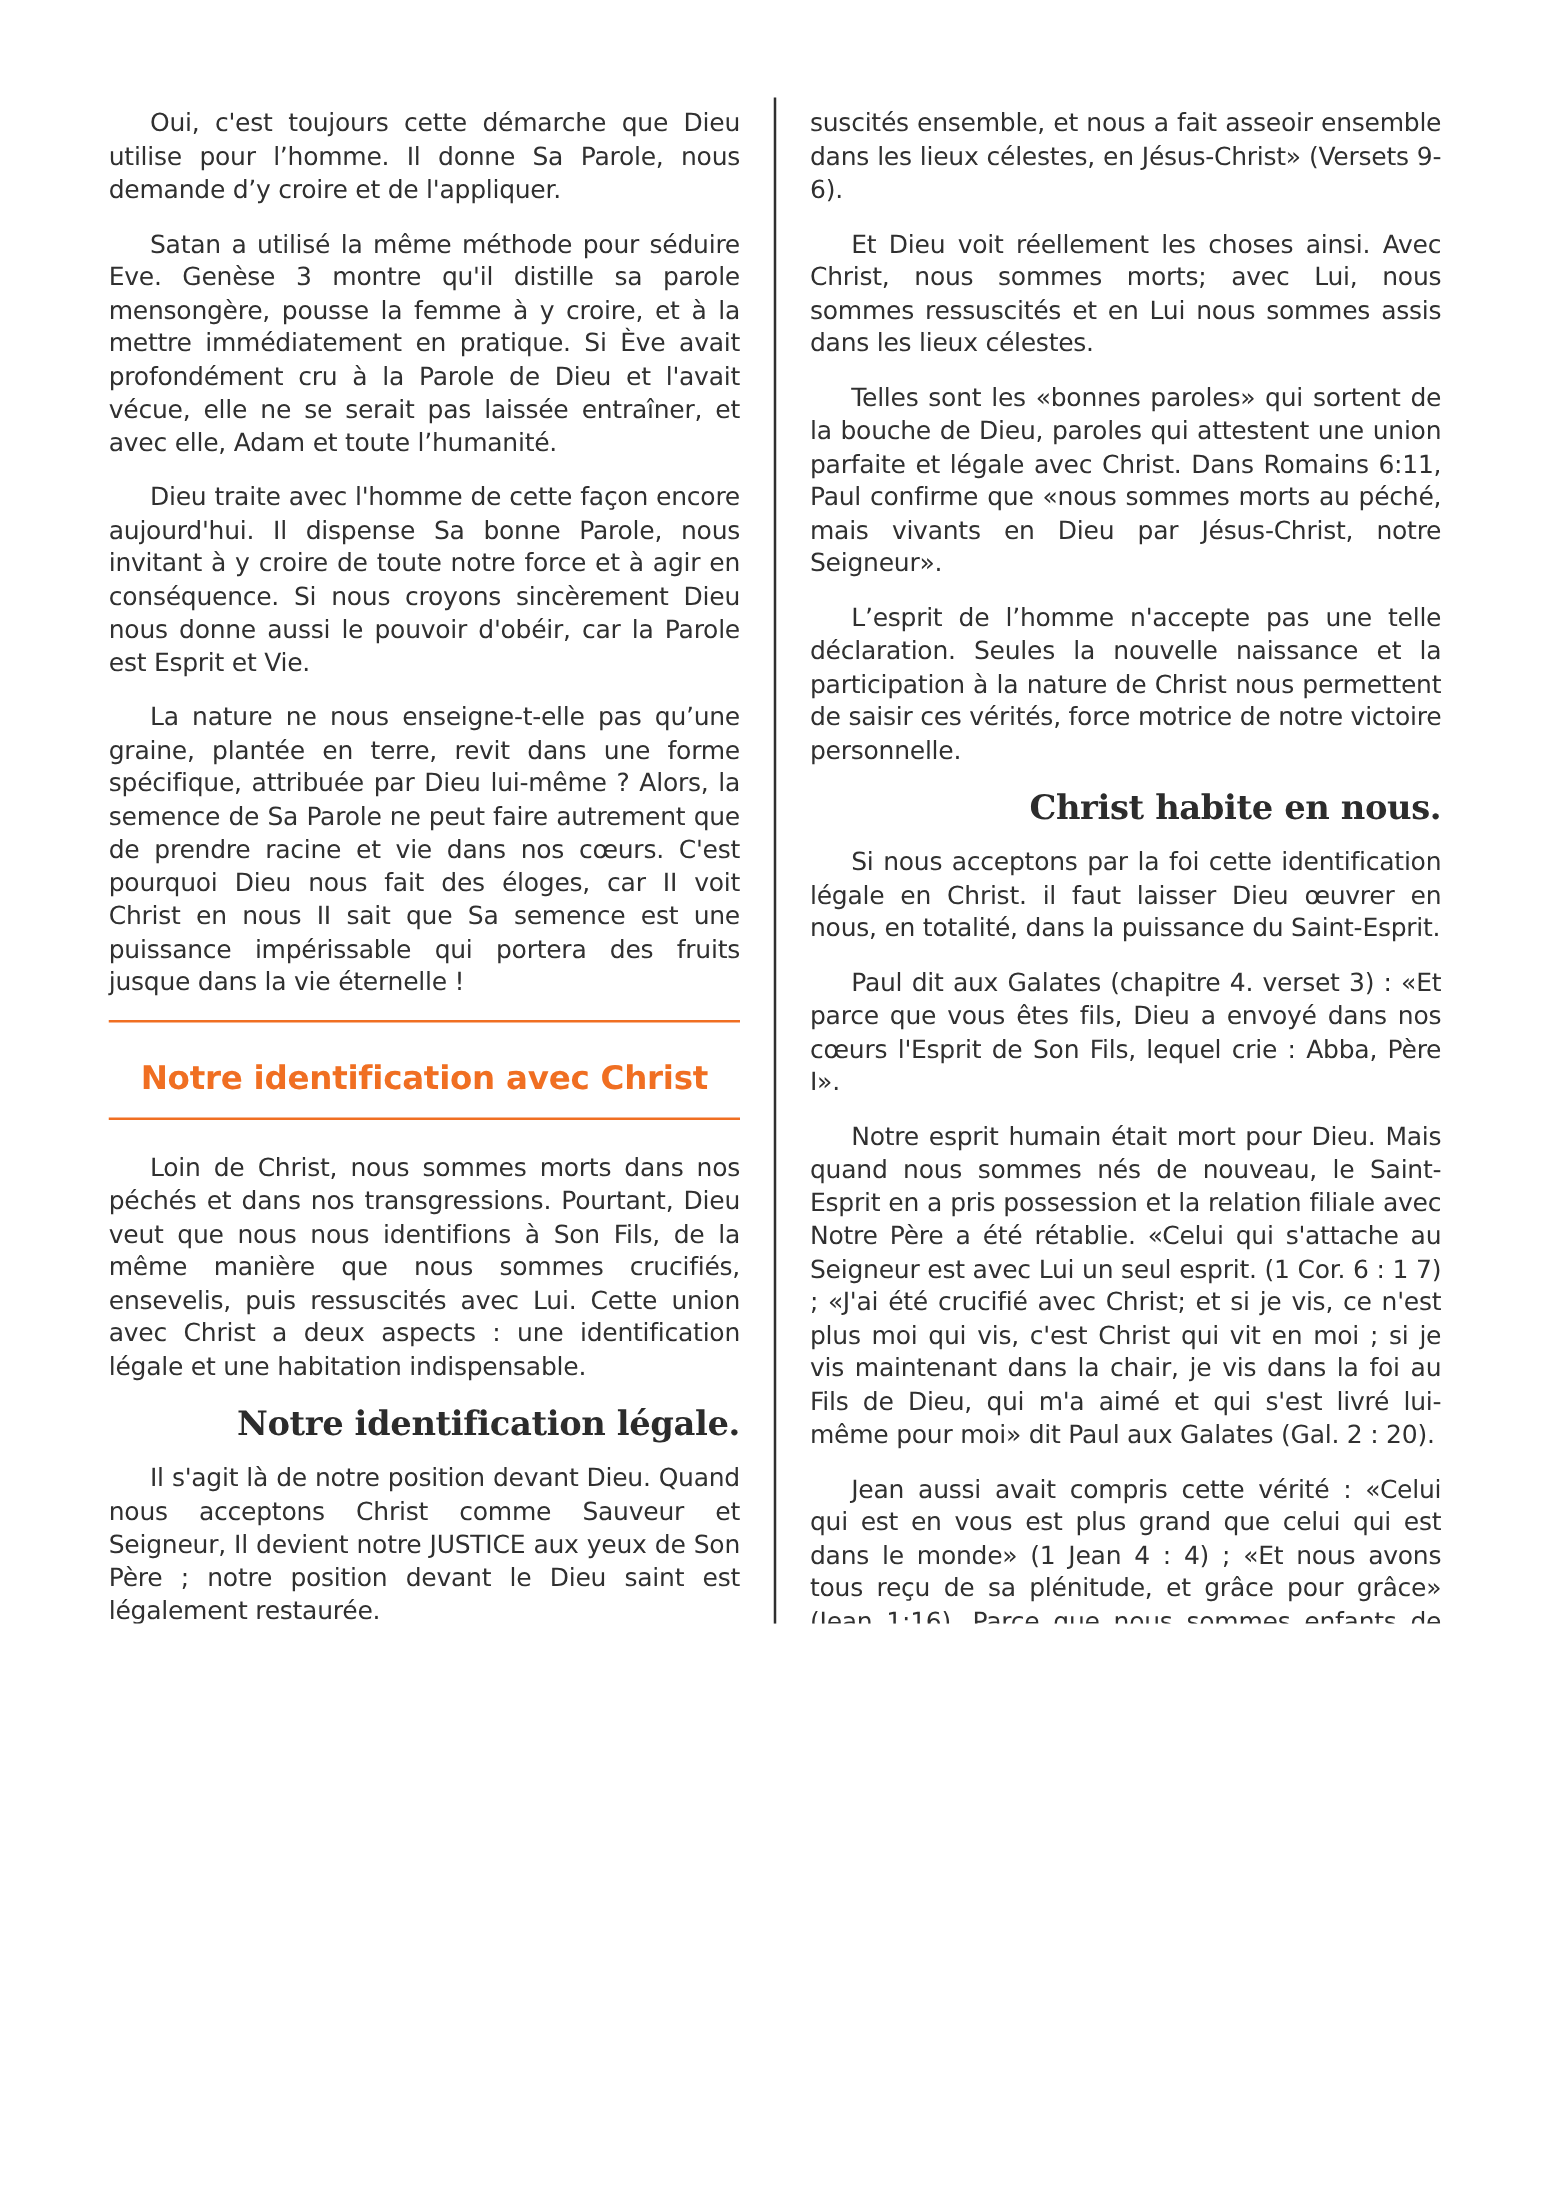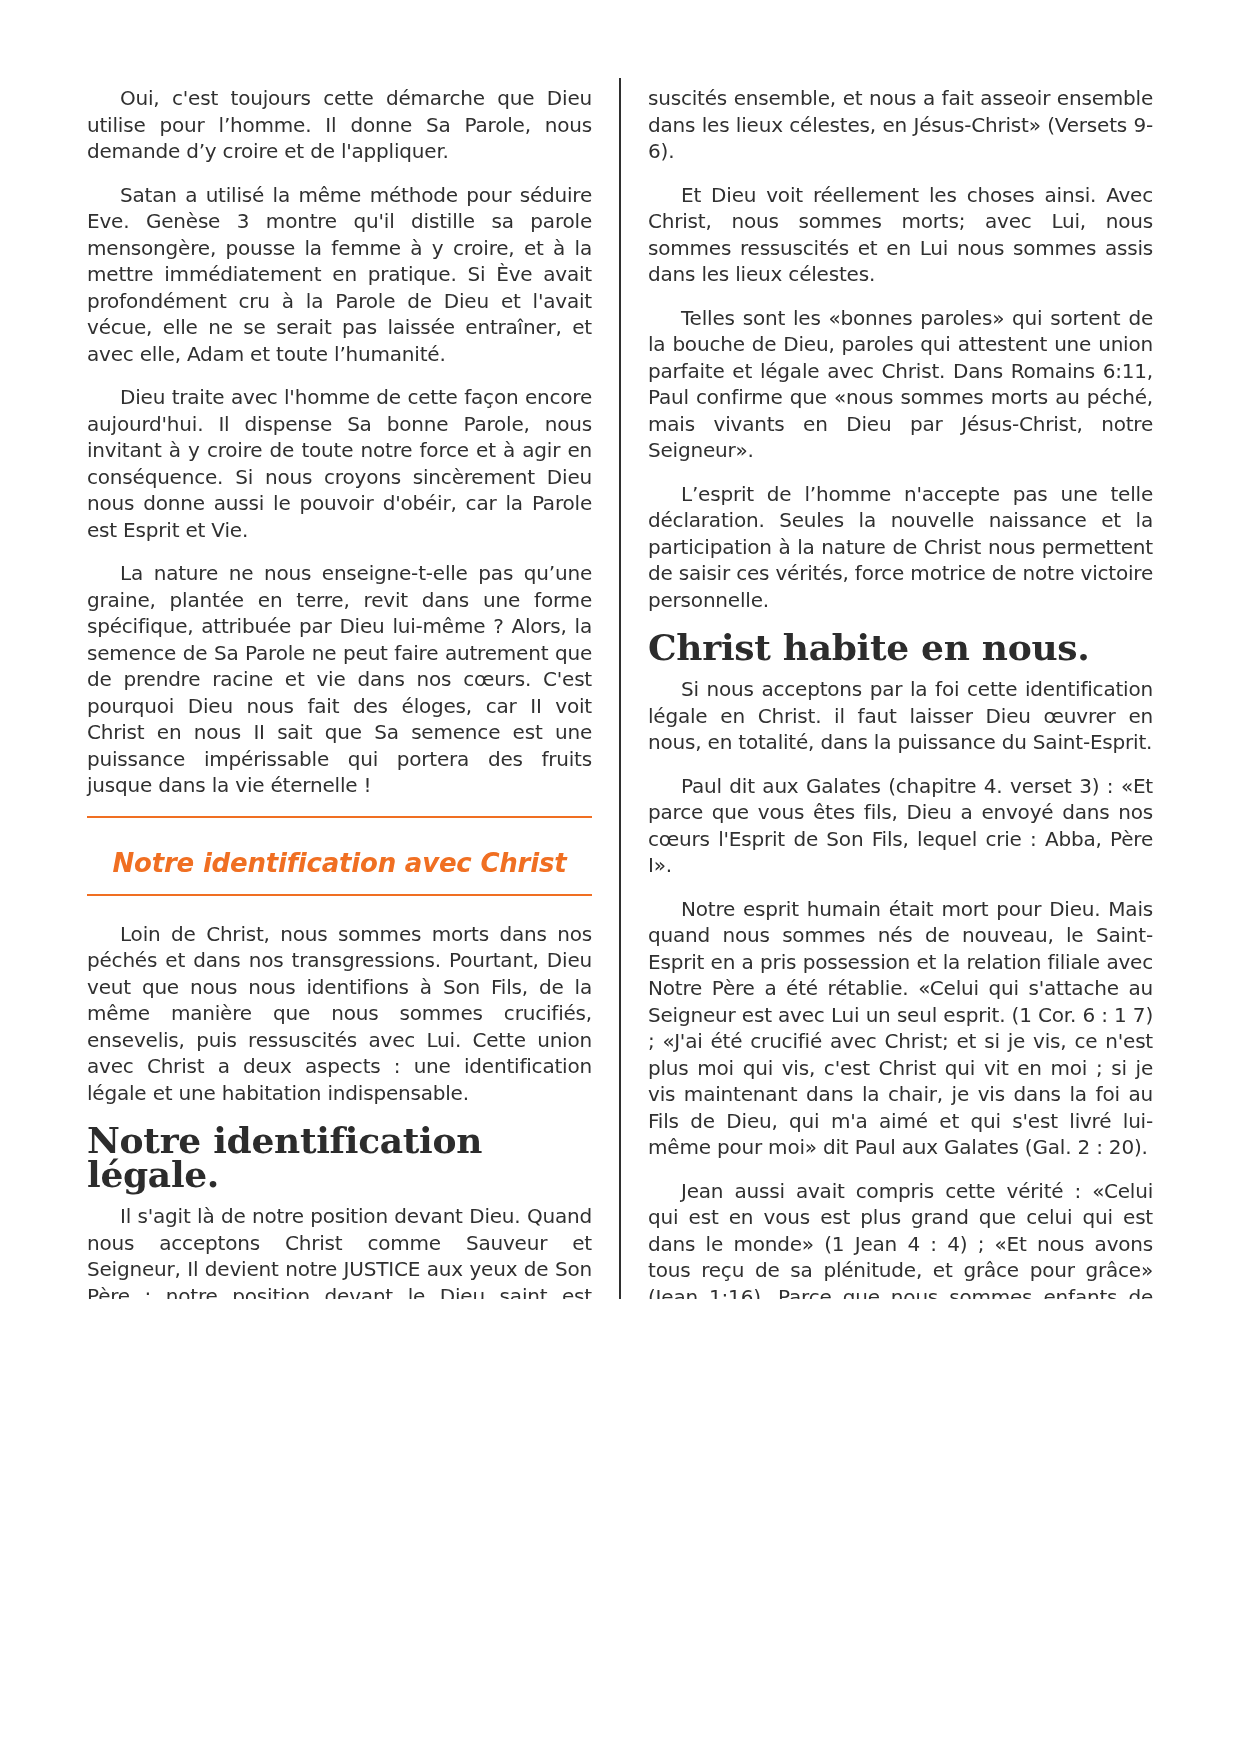--- a/index.html
+++ b/index.html
@@ -49,30 +49,30 @@
   .rule-top { margin-top: 15px; margin-bottom: 28px; }
   .rule-bottom { margin-top: 14px; margin-bottom: 25px; }
   .banner {
     font-family: "DejaVu Sans", sans-serif;
     font-weight: bold;
     font-size: 26px;
     line-height: 34px;
     color: #f06f22;
     text-align: center;
     letter-spacing: -0.2px;
-    font-style: italic;
   }
   h2.subhead {
     font-family: "DejaVu Serif", serif;
     font-weight: bold;
-    font-size: 36px;
+    font-size: 27px;
     line-height: 34px;
     color: #2c2c2c;
     margin: 4px 0 12px 0;
     letter-spacing: -0.3px;
+    text-align: right;
   }
   .footer {
     position: absolute;
     left: 87px;
     width: 1066px;
     top: 1686px;
     display: flex;
     align-items: flex-end;
     justify-content: space-between;
   }

